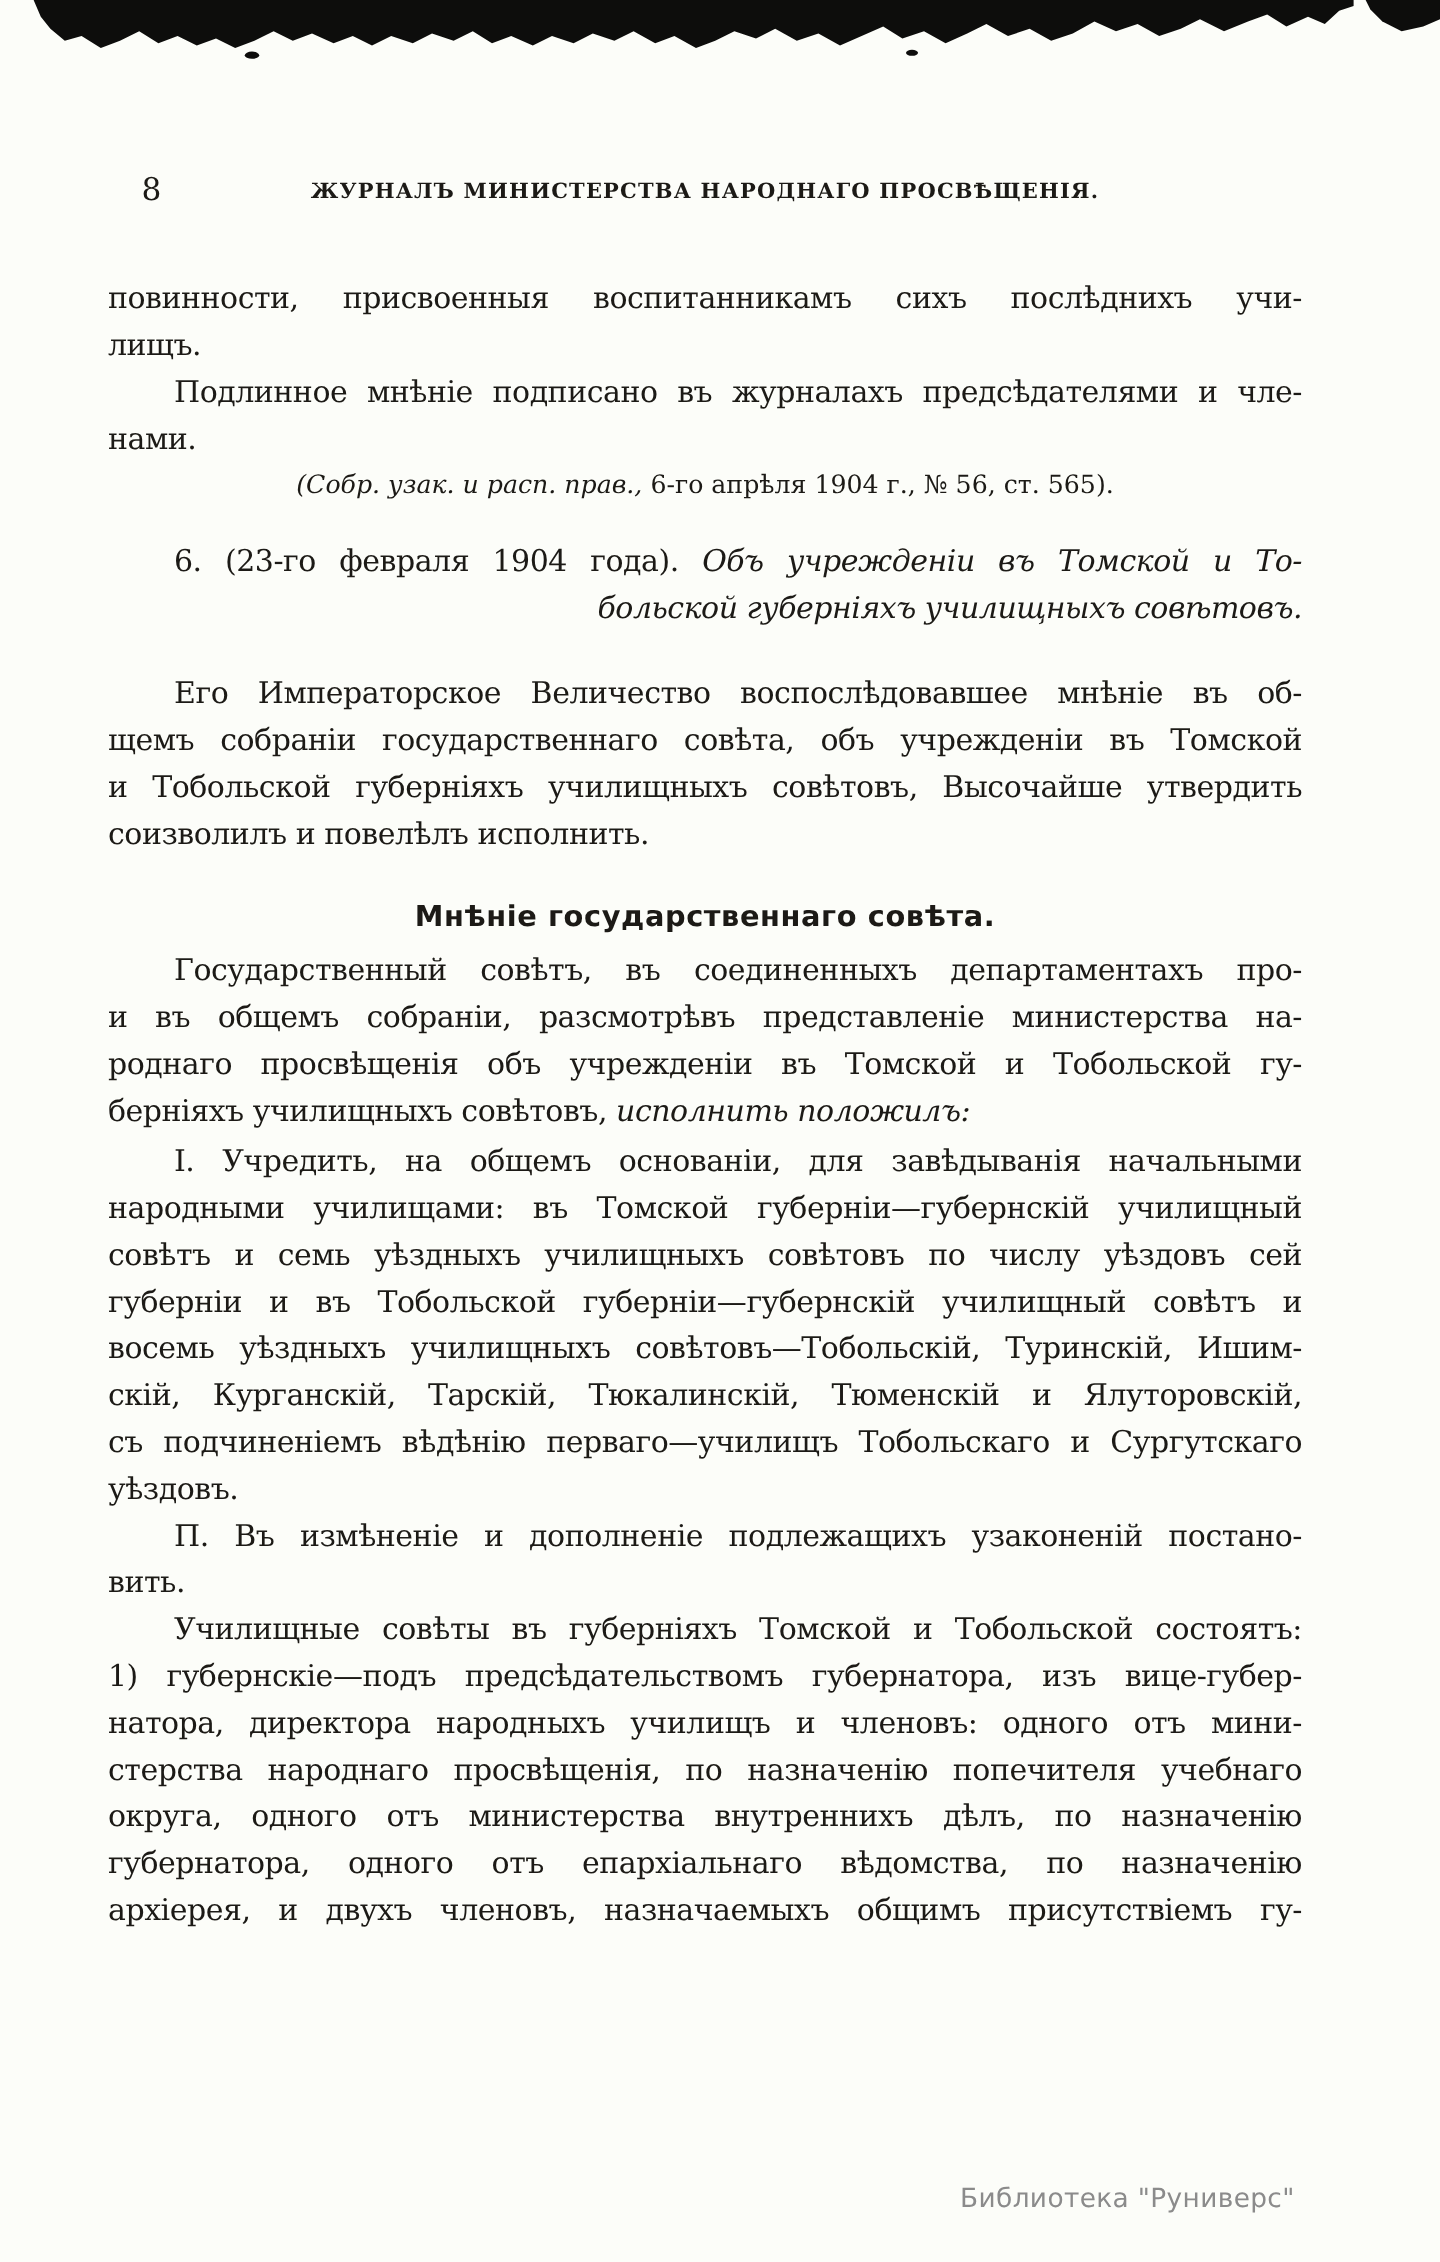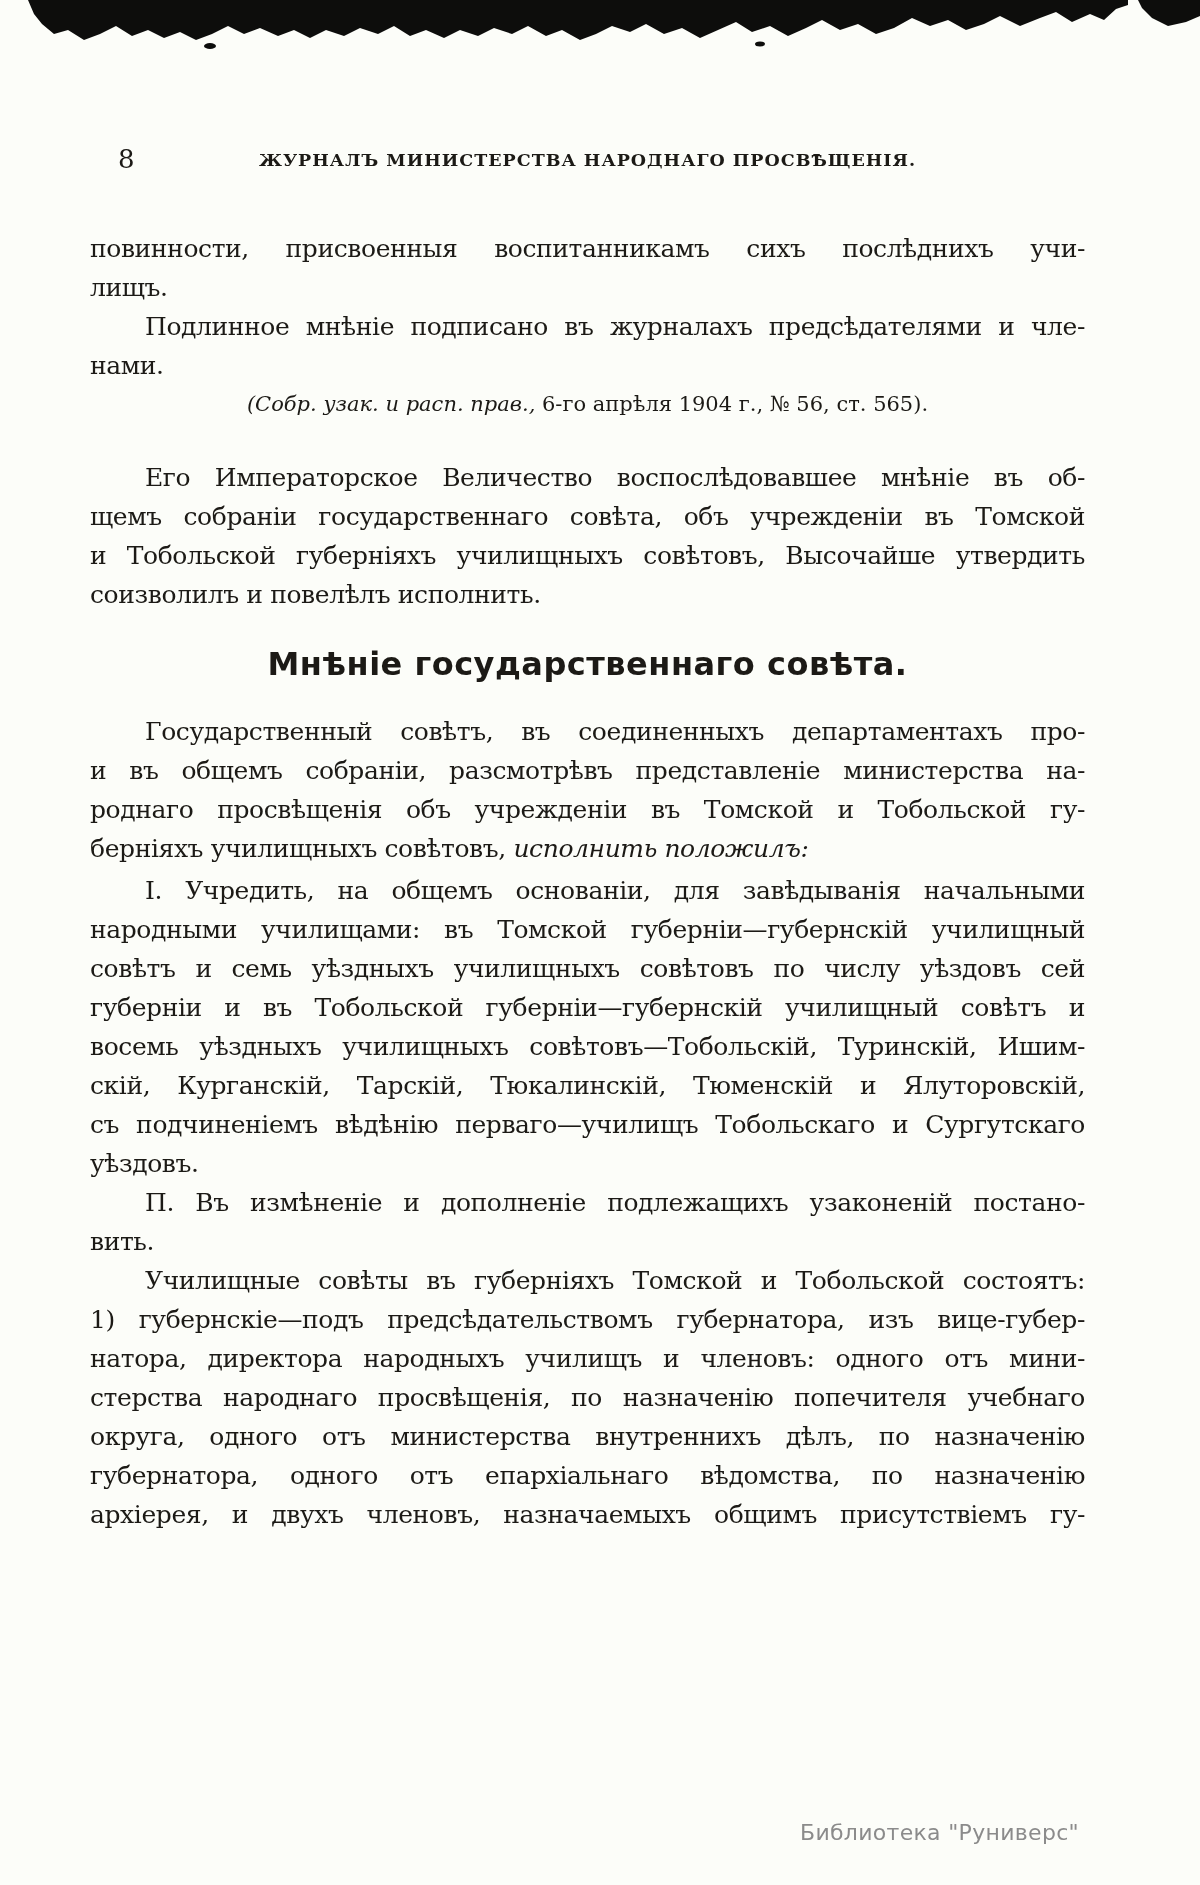--- a/index.html
+++ b/index.html
@@ -28,25 +28,25 @@
   .line{height:39px;overflow:hidden;}
   .j{text-align:justify;text-align-last:justify;text-justify:inter-word;}
   .indent{text-indent:55px;}
   .it{font-style:italic;text-align:right;}
   .citation{
     font-size:21px;text-align:center;letter-spacing:0;height:41px;
   }
   .gap22{margin-top:22px;}
   .gap32{margin-top:32px;}
   .gap31{margin-top:31px;}
-  .gap23{margin-top:23px;}
+  .gap23{}
   .gap3{margin-top:3px;}
   .opinion-heading{
     font-family:"DejaVu Sans", sans-serif;font-weight:bold;
-    font-size:32px;text-align:center;letter-spacing:0.5px;
+    font-size:24px;text-align:center;letter-spacing:0.5px;
     height:44px;overflow:hidden;
   }
   .watermark{
     position:absolute;left:800px;top:1820px;
     font-family:"DejaVu Sans", sans-serif;
     font-size:22px;color:#8b8b8b;letter-spacing:0.3px;
     white-space:nowrap;
   }
 </style>
 </head>
@@ -73,20 +73,24 @@
       <div class="line">лищъ.</div>
     </div>
 
     <div>
       <div class="line j indent">Подлинное мнѣніе подписано въ журналахъ предсѣдателями и чле-</div>
       <div class="line">нами.</div>
     </div>
 
     <div class="line citation"><span class="it">(Собр. узак. и расп. прав.,</span><span> 6-го апрѣля 1904 г., № 56, ст. 565).</span></div>
 
+    <div class="gap22">
+      <div class="line j indent"><span>6. (23-го февраля 1904 года). </span><span class="it">Объ учрежденіи въ Томской и То-</span></div>
+      <div class="line it">больской губерніяхъ училищныхъ совѣтовъ.</div>
+    </div>
 
     <div class="gap32">
       <div class="line j indent">Его Императорское Величество воспослѣдовавшее мнѣніе въ об-</div>
       <div class="line j">щемъ собраніи государственнаго совѣта, объ учрежденіи въ Томской</div>
       <div class="line j">и Тобольской губерніяхъ училищныхъ совѣтовъ, Высочайше утвердить</div>
       <div class="line">соизволилъ и повелѣлъ исполнить.</div>
     </div>
 
 
     <div class="opinion-heading gap31">Мнѣніе государственнаго совѣта.</div>

